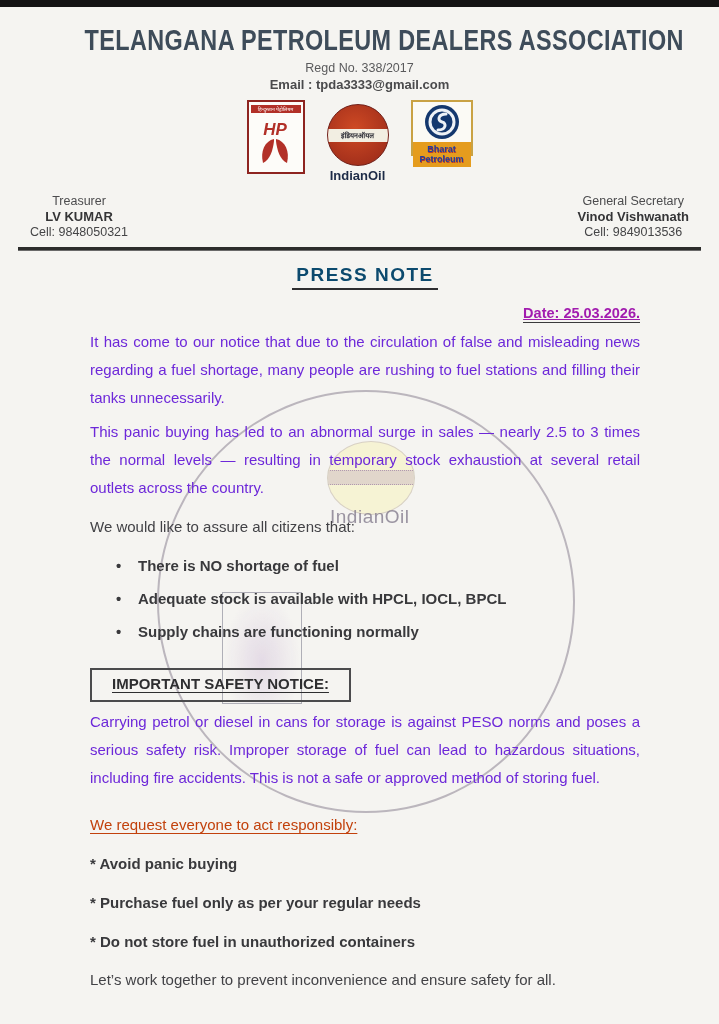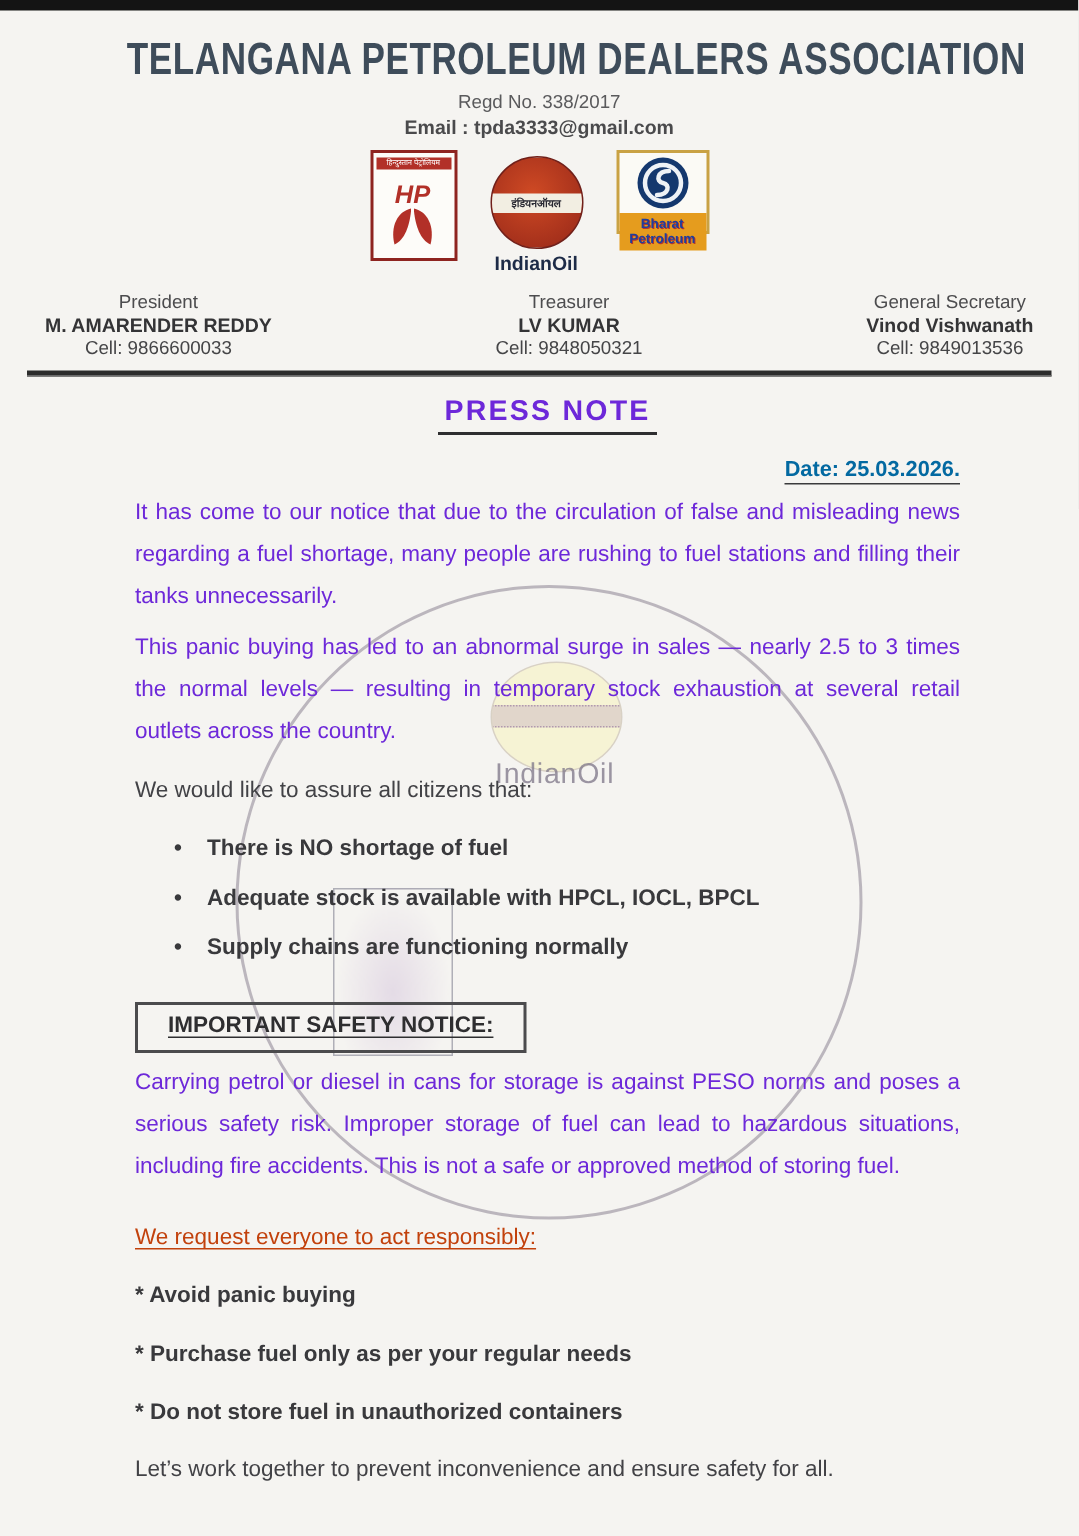--- a/index.html
+++ b/index.html
@@ -54,24 +54,24 @@
   .contact .role { font-size:12.5px; color:#4c4c4e; }
   .contact .name { font-size:13px; font-weight:bold; color:#343436; margin-top:1px; }
   .contact .cell { font-size:12.5px; color:#454547; margin-top:1px; }
 
   .rule { margin:8px 18px 0; height:4px; background:#2c2c2c; border-bottom:1px solid #6a6a6a; }
 
   
   .doc { position:relative; z-index:2; padding:0 79px 0 90px; color:#454549; }
   .press-note-wrap { text-align:center; margin-top:13px; }
   .press-note { display:inline-block; font-size:19px; font-weight:bold; letter-spacing:1.5px;
-                color:#6d28d9; border-bottom:2.5px solid #2e2e30; padding:0 4px 2px; }
+                color:#0c4a6e; border-bottom:2.5px solid #2e2e30; padding:0 4px 2px; }
   .date-row { text-align:right; margin-top:14px; }
-  .date { font-size:14.5px; font-weight:bold; color:#0369a1;
-          border-bottom:1.5px solid #3a3a3c; padding-bottom:1px; }
+  .date { font-size:14.5px; font-weight:bold; color:#a21caf;
+          border-bottom:1.5px solid #3a3a3c; padding-bottom:1px;text-decoration:underline; }
 
   p.body { font-size:15px; line-height:28px; text-align:justify; margin-top:6px; color:#6d28d9; }
   .assure { margin-top:16px; font-size:15px; color:#424246; }
 
   ul.points { list-style:none; margin-top:14px; padding-left:26px; }
   ul.points li { position:relative; font-size:15px; font-weight:bold; color:#39393c;
                  line-height:33px; padding-left:22px; }
   ul.points li .dot { position:absolute; left:0; top:0; color:#39393c; }
 
   .notice-box { display:inline-block; margin-top:20px; border:2px solid #4b4b4d;
@@ -148,25 +148,20 @@
         </div>
         <div class="bp-band">
           <div>Bharat</div>
           <div>Petroleum</div>
         </div>
       </div>
     </div>
 
     <div class="contacts">
       <div class="contact">
-        <div class="role">President</div>
-        <div class="name">M. AMARENDER REDDY</div>
-        <div class="cell">Cell: 9866600033</div>
-      </div>
-      <div class="contact">
         <div class="role">Treasurer</div>
         <div class="name">LV KUMAR</div>
         <div class="cell">Cell: 9848050321</div>
       </div>
       <div class="contact">
         <div class="role">General Secretary</div>
         <div class="name">Vinod Vishwanath</div>
         <div class="cell">Cell: 9849013536</div>
       </div>
     </div>

